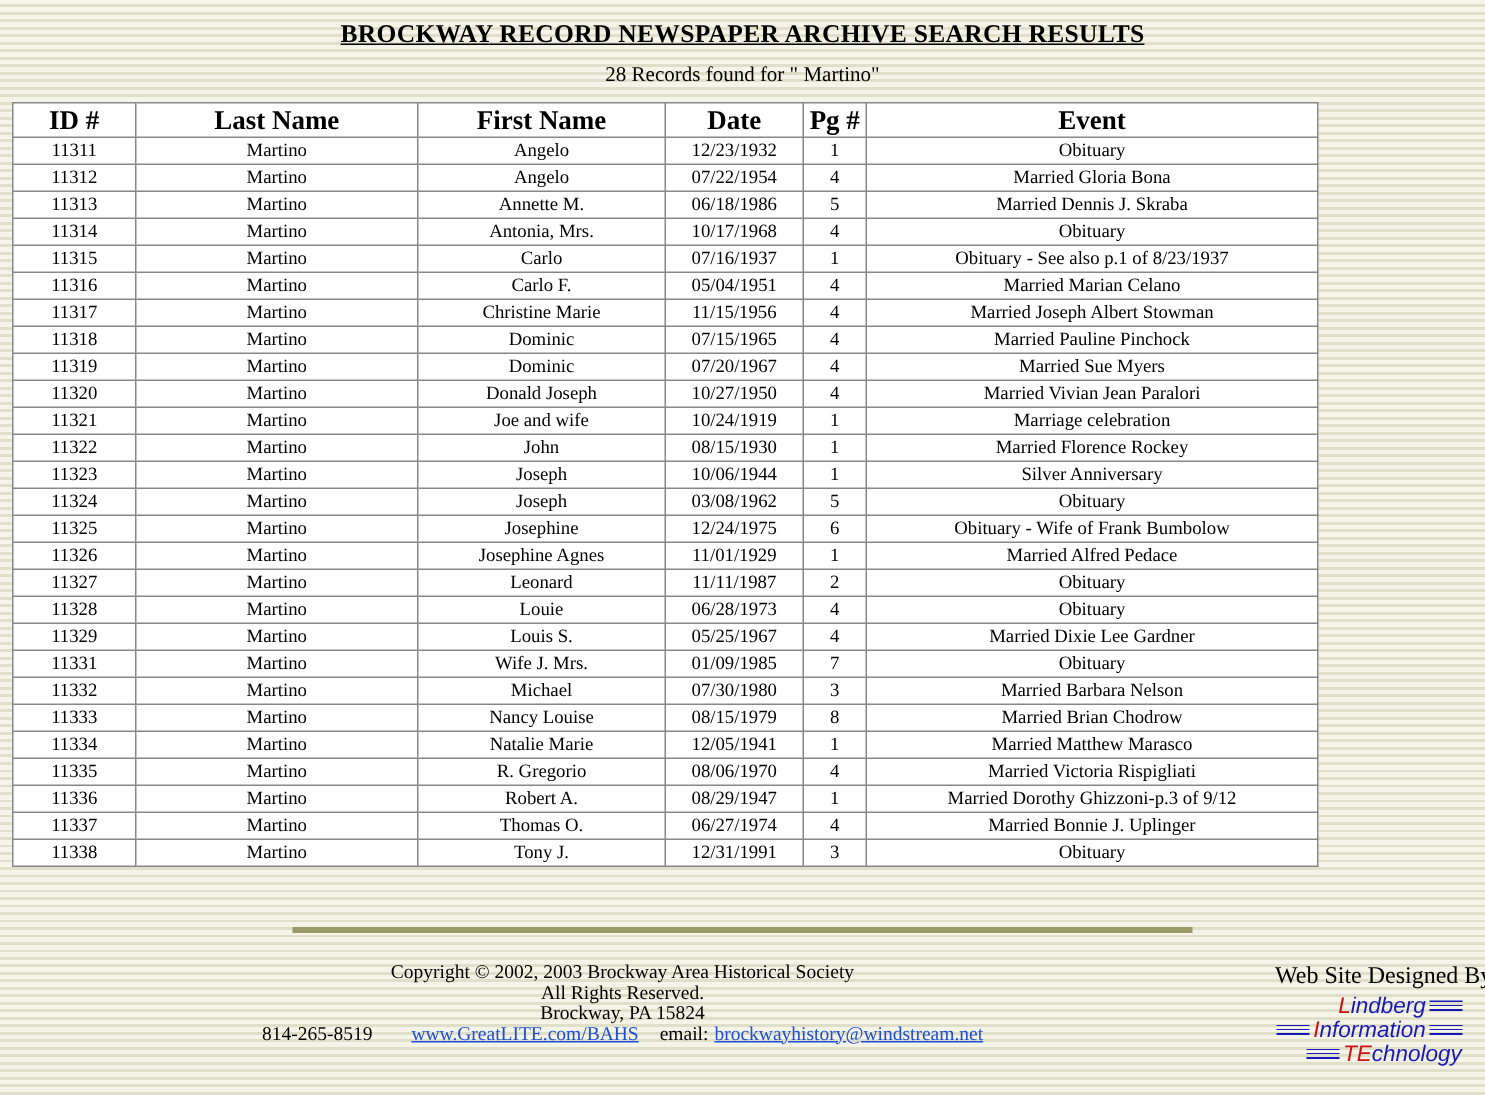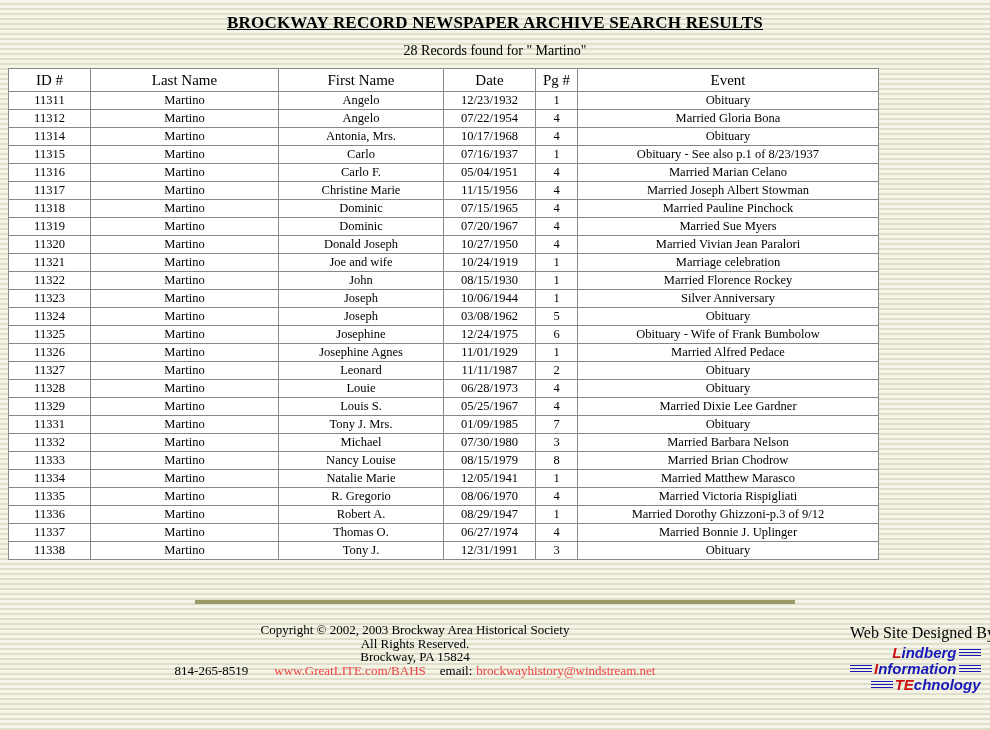--- a/index.html
+++ b/index.html
@@ -37,22 +37,22 @@
     background: #ffffff;
   }
   table.results th, table.results td {
     border: 1px solid #878787;
     text-align: center;
     overflow: hidden;
     white-space: nowrap;
   }
   table.results th {
     height: 23px;
-    font-size: 15px;
-    font-weight: normal;
+    font-size: 18px;
+    font-weight: bold;
   }
   table.results td {
     height: 18px;
     font-size: 12.5px;
     padding: 0 2px;
   }
 
   .footer-section { position: relative; margin-top: 40px; }
   .footer-divider {
     width: 600px;
@@ -62,21 +62,22 @@
     border: 0;
   }
   .footer-text {
     width: 830px;
     margin-top: 19px;
     text-align: center;
     font-size: 13px;
     line-height: 13.5px;
   }
   .footer-text a {
-    color: #ef4444;
+    color: #1d4ed8;
+    text-decoration: underline;
     cursor: pointer;
   }
   .phone-line .phone { margin-right: 26px; }
   .phone-line .email-label { margin-left: 14px; margin-right: 4px; }
 
   .designer {
     position: absolute;
     top: 24px;
     right: 14px;
     width: 126px;
@@ -91,21 +92,21 @@
     display: inline-block;
     cursor: pointer;
   }
   .logo-row {
     display: flex;
     align-items: center;
     justify-content: flex-end;
     height: 16px;
     font-family: "Liberation Sans", sans-serif;
     font-size: 15px;
-    font-weight: bold;
+    font-weight: normal;
     font-style: italic;
     color: #1818b8;
     line-height: 16px;
     white-space: nowrap;
   }
   .logo-row .first-letter { color: #cc1111; }
   .logo-lines {
     width: 22px;
     height: 9px;
     background: repeating-linear-gradient(
@@ -156,20 +157,28 @@
         </tr>
         <tr>
           <td>11312</td>
           <td>Martino</td>
           <td>Angelo</td>
           <td>07/22/1954</td>
           <td>4</td>
           <td>Married Gloria Bona</td>
         </tr>
         <tr>
+          <td>11313</td>
+          <td>Martino</td>
+          <td>Annette M.</td>
+          <td>06/18/1986</td>
+          <td>5</td>
+          <td>Married Dennis J. Skraba</td>
+        </tr>
+        <tr>
           <td>11314</td>
           <td>Martino</td>
           <td>Antonia, Mrs.</td>
           <td>10/17/1968</td>
           <td>4</td>
           <td>Obituary</td>
         </tr>
         <tr>
           <td>11315</td>
           <td>Martino</td>
@@ -286,21 +295,21 @@
           <td>11329</td>
           <td>Martino</td>
           <td>Louis S.</td>
           <td>05/25/1967</td>
           <td>4</td>
           <td>Married Dixie Lee Gardner</td>
         </tr>
         <tr>
           <td>11331</td>
           <td>Martino</td>
-          <td>Tony J. Mrs.</td>
+          <td>Wife J. Mrs.</td>
           <td>01/09/1985</td>
           <td>7</td>
           <td>Obituary</td>
         </tr>
         <tr>
           <td>11332</td>
           <td>Martino</td>
           <td>Michael</td>
           <td>07/30/1980</td>
           <td>3</td>

